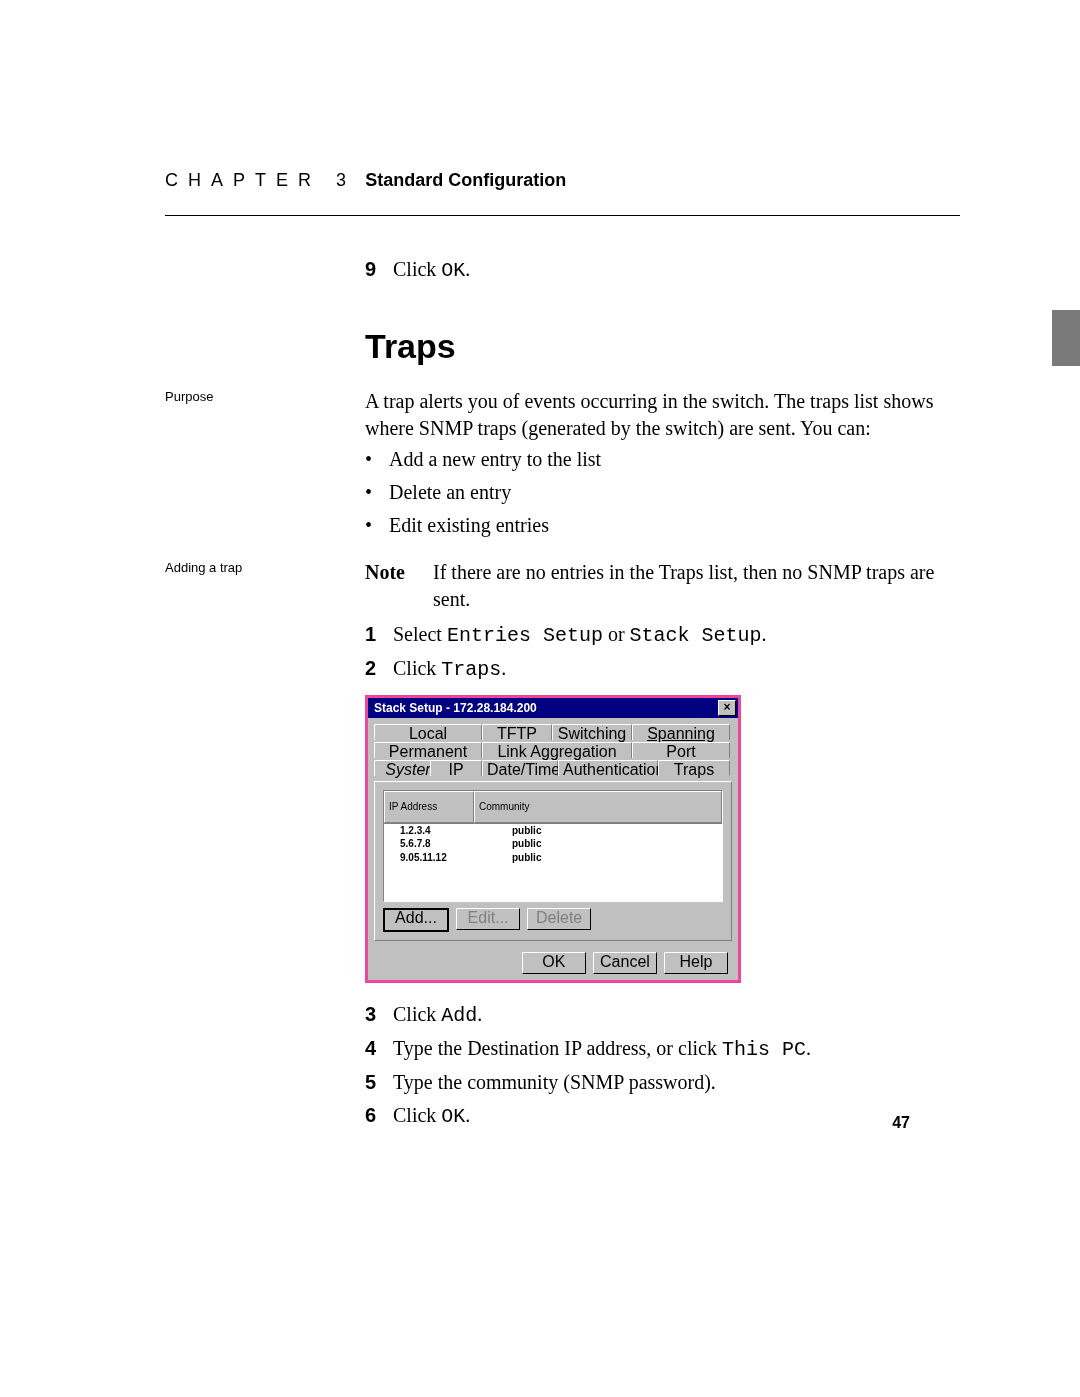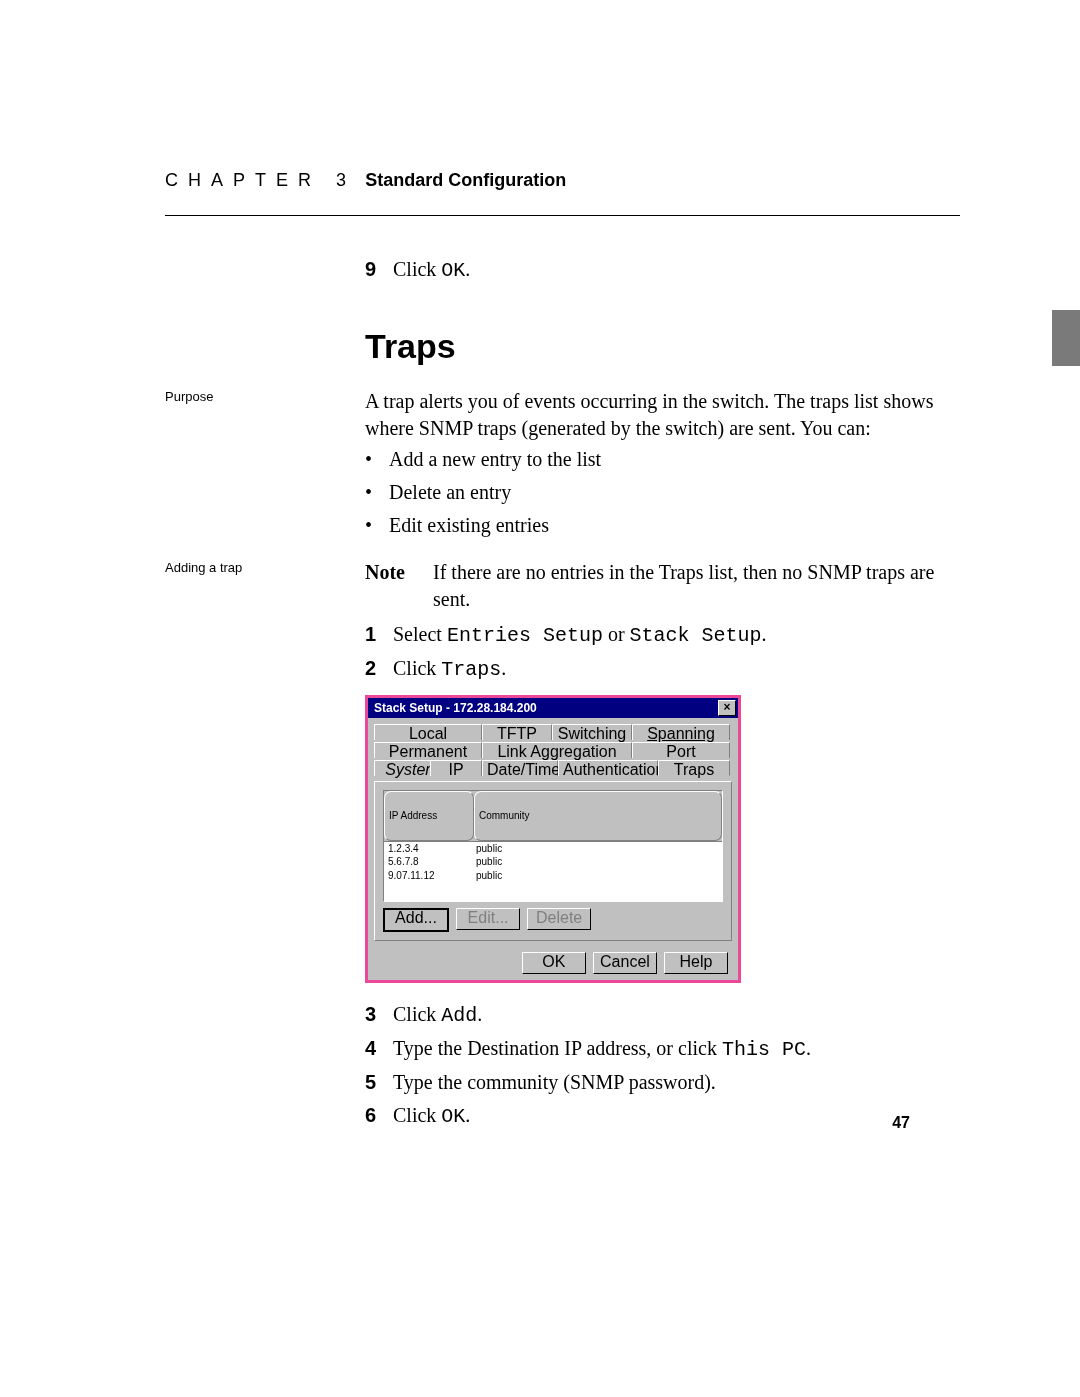--- a/index.html
+++ b/index.html
@@ -197,33 +197,33 @@
     height: 110px;
     overflow: hidden;
     font-size: 10px;
   }
   .listbox .lhdr {
     display: flex;
     background: #c0c0c0;
     border-bottom: 1px solid #808080;
   }
   .listbox .lhdr div {
-    padding: 17px 4px;
+    padding: 8px 4px;
     border-top: 1px solid #fff;
     border-left: 1px solid #fff;
     border-right: 1px solid #808080;
     border-bottom: 1px solid #808080;
-    border-radius: 7px;
   }
   .listbox .lrow {
     display: flex;
     padding: 0;
   }
   .listbox .lrow div {
-    padding: 0 4px;
+    padding: 0 16px;
+    font-weight: bold;
   }
   .col-ip { width: 80px; }
   .col-comm { flex: 1; }
   .winbtn {
     display: inline-block;
     min-width: 58px;
     height: 20px;
     line-height: 18px;
     text-align: center;
     background: #c0c0c0;
@@ -342,21 +342,21 @@
                 </div>
                 <div class="lrow">
                   <div class="col-ip">1.2.3.4</div>
                   <div class="col-comm">public</div>
                 </div>
                 <div class="lrow">
                   <div class="col-ip">5.6.7.8</div>
                   <div class="col-comm">public</div>
                 </div>
                 <div class="lrow">
-                  <div class="col-ip">9.07.11.12</div>
+                  <div class="col-ip">9.05.11.12</div>
                   <div class="col-comm">public</div>
                 </div>
               </div>
               <div class="btnrow">
                 <span class="winbtn default">Add...</span>
                 <span class="winbtn disabled">Edit...</span>
                 <span class="winbtn disabled">Delete</span>
               </div>
             </div>
 

